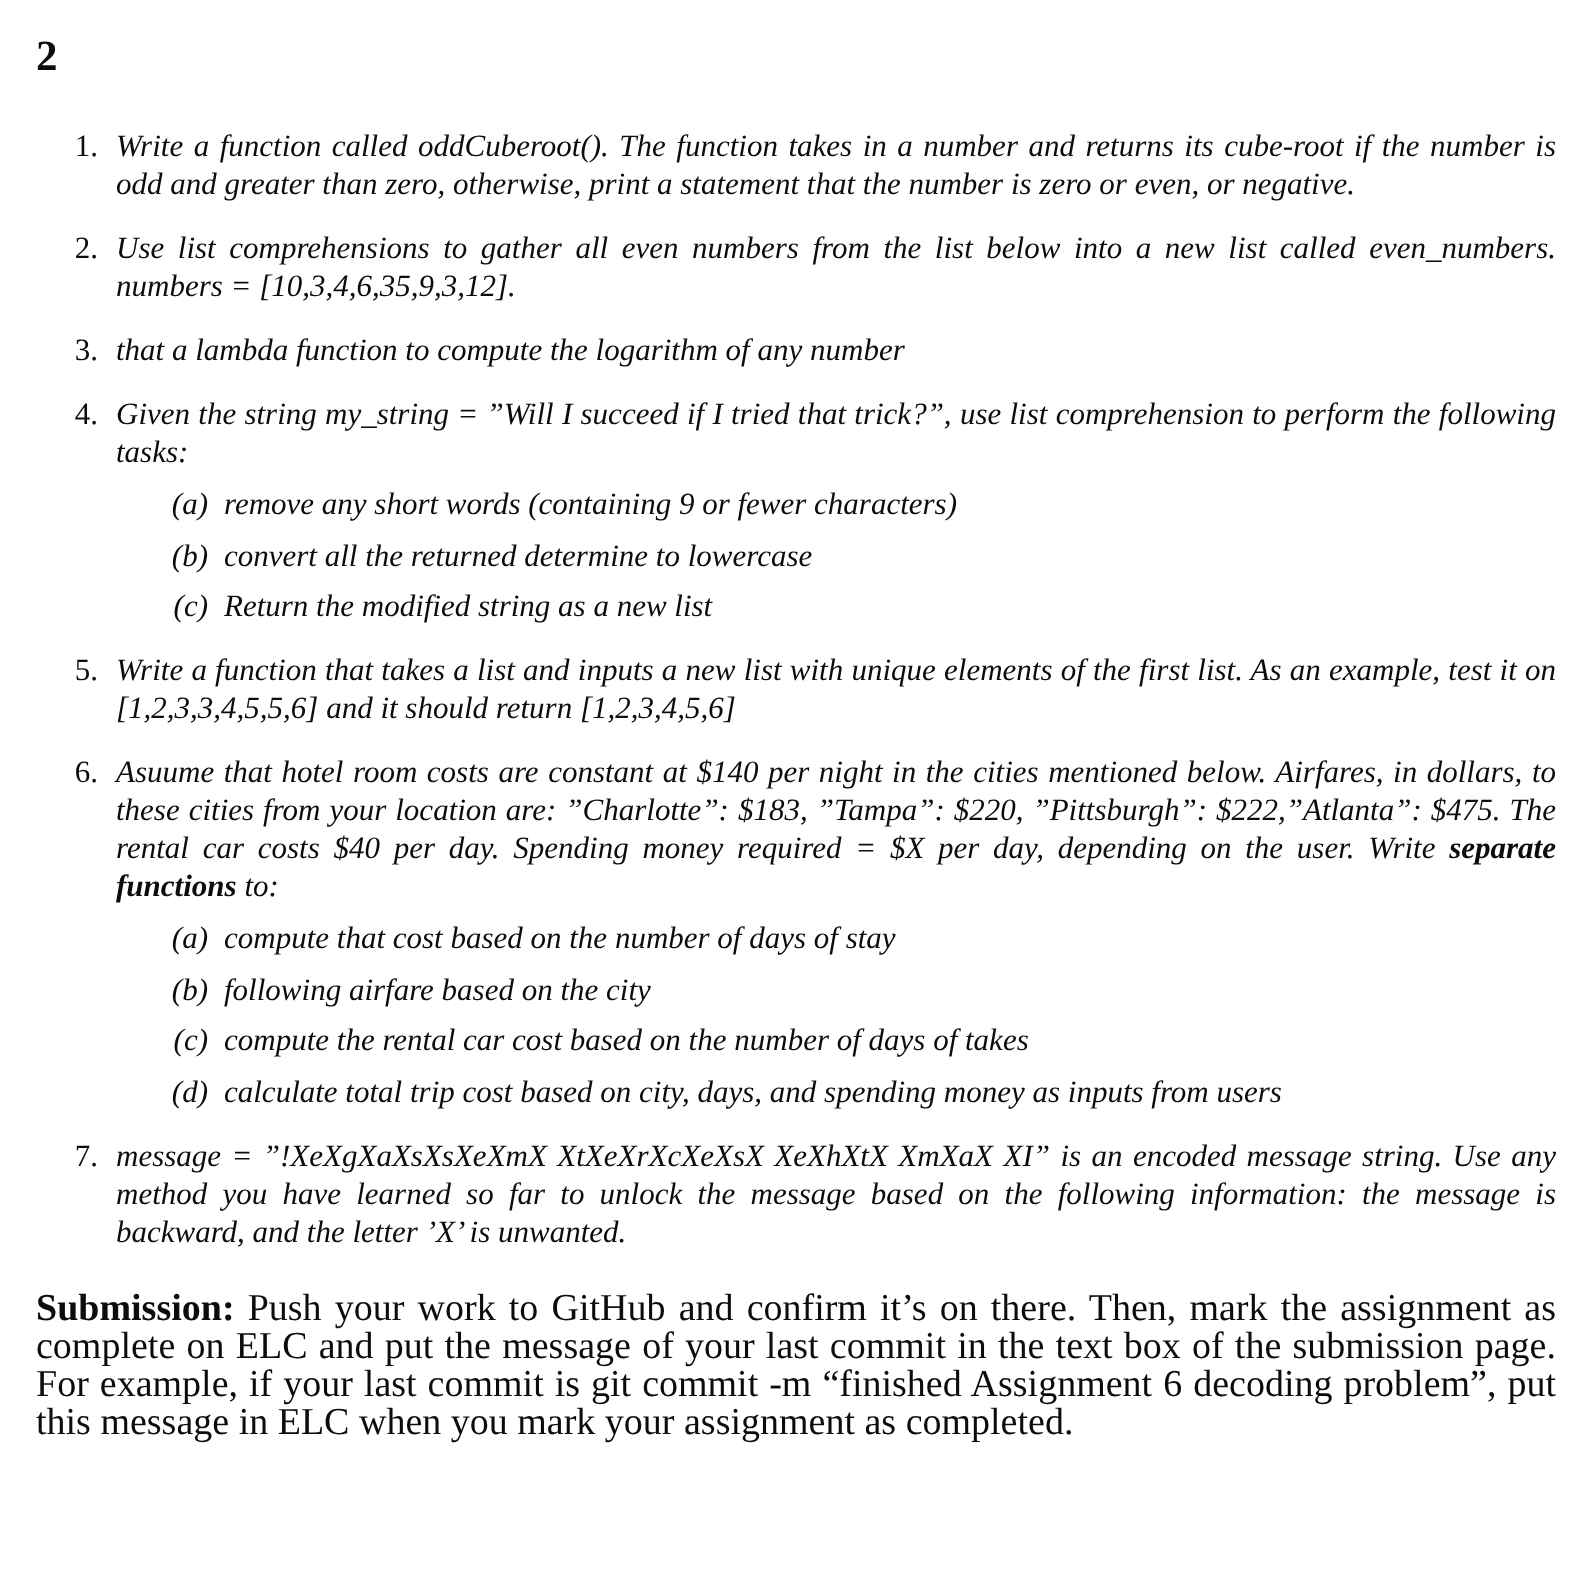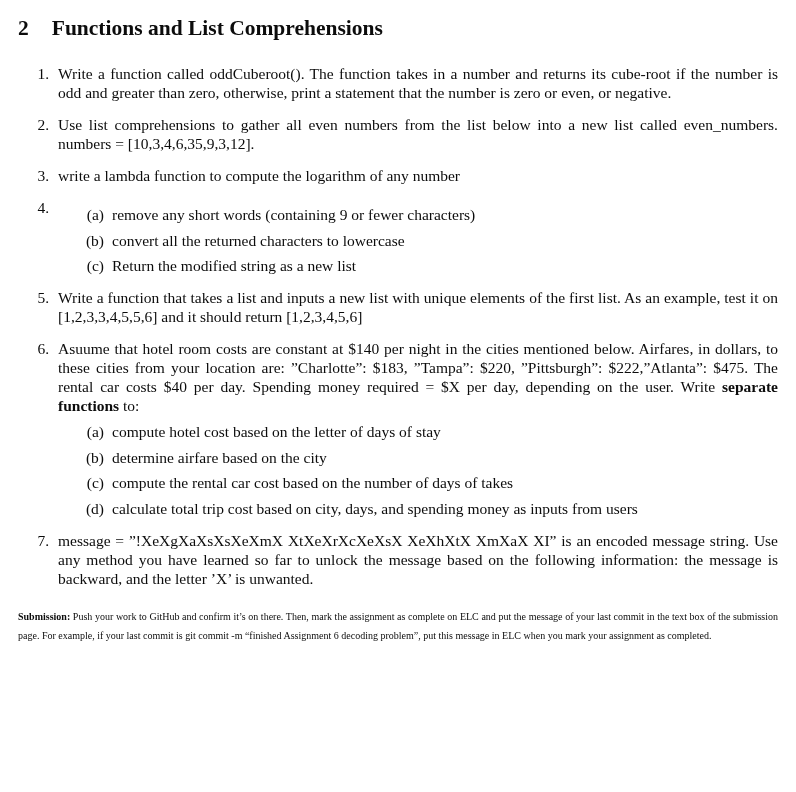--- a/index.html
+++ b/index.html
@@ -36,20 +36,21 @@
   }
   .marker {
     flex: 0 0 40px;
     text-align: right;
     padding-right: 9px;
     box-sizing: border-box;
   }
   .item-body {
     flex: 1;
     min-width: 0;
+    font-style: italic;
   }
   .text {
     text-align: justify;
   }
   .sublist {
     margin-top: 7px;
   }
   .subitem {
     display: flex;
     margin-bottom: 6.5px;
@@ -61,69 +62,69 @@
     flex: 0 0 54px;
     text-align: right;
     padding-right: 8px;
     box-sizing: border-box;
   }
   .subtext {
     flex: 1;
     text-align: justify;
   }
   .submission {
-    font-size: 10px;
+    font-size: 19px;
     line-height: 19px;
     text-align: justify;
     margin: 19px 0 0 0;
   }
   b { font-weight: 700; }
 </style>
 </head>
 <body>
 
 <div class="page">
 
   <h1 class="section-heading">
     <span class="sec-num">2</span>
-    <span class="sec-title">Functions and List Comprehensions</span>
   </h1>
 
   <div class="item">
     <span class="marker">1.</span>
     <div class="item-body">
       <div class="text">Write a function called oddCuberoot(). The function takes in a number and returns its cube-root if the number is odd and greater than zero, otherwise, print a statement that the number is zero or even, or negative.</div>
     </div>
   </div>
 
   <div class="item">
     <span class="marker">2.</span>
     <div class="item-body">
       <div class="text">Use list comprehensions to gather all even numbers from the list below into a new list called even_numbers. numbers = [10,3,4,6,35,9,3,12].</div>
     </div>
   </div>
 
   <div class="item">
     <span class="marker">3.</span>
     <div class="item-body">
-      <div class="text">write a lambda function to compute the logarithm of any number</div>
+      <div class="text">that a lambda function to compute the logarithm of any number</div>
     </div>
   </div>
 
   <div class="item">
     <span class="marker">4.</span>
     <div class="item-body">
+      <div class="text">Given the string my_string = ”Will I succeed if I tried that trick?”, use list comprehension to perform the following tasks:</div>
       <div class="sublist">
         <div class="subitem">
           <span class="submarker">(a)</span>
           <div class="subtext">remove any short words (containing 9 or fewer characters)</div>
         </div>
         <div class="subitem">
           <span class="submarker">(b)</span>
-          <div class="subtext">convert all the returned characters to lowercase</div>
+          <div class="subtext">convert all the returned determine to lowercase</div>
         </div>
         <div class="subitem">
           <span class="submarker">(c)</span>
           <div class="subtext">Return the modified string as a new list</div>
         </div>
       </div>
     </div>
   </div>
 
   <div class="item">
@@ -133,25 +134,25 @@
     </div>
   </div>
 
   <div class="item">
     <span class="marker">6.</span>
     <div class="item-body">
       <div class="text"><span>Asuume that hotel room costs are constant at $140 per night in the cities mentioned below. Airfares, in dollars, to these cities from your location are: ”Charlotte”: $183, ”Tampa”: $220, ”Pittsburgh”: $222,”Atlanta”: $475. The rental car costs $40 per day. Spending money required = $X per day, depending on the user. Write </span><b>separate functions</b><span> to:</span></div>
       <div class="sublist">
         <div class="subitem">
           <span class="submarker">(a)</span>
-          <div class="subtext">compute hotel cost based on the letter of days of stay</div>
+          <div class="subtext">compute that cost based on the number of days of stay</div>
         </div>
         <div class="subitem">
           <span class="submarker">(b)</span>
-          <div class="subtext">determine airfare based on the city</div>
+          <div class="subtext">following airfare based on the city</div>
         </div>
         <div class="subitem">
           <span class="submarker">(c)</span>
           <div class="subtext">compute the rental car cost based on the number of days of takes</div>
         </div>
         <div class="subitem">
           <span class="submarker">(d)</span>
           <div class="subtext">calculate total trip cost based on city, days, and spending money as inputs from users</div>
         </div>
       </div>

